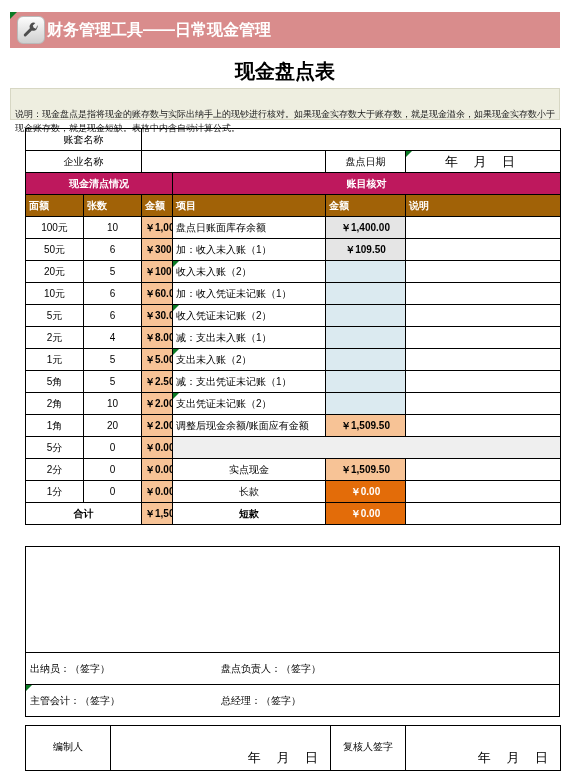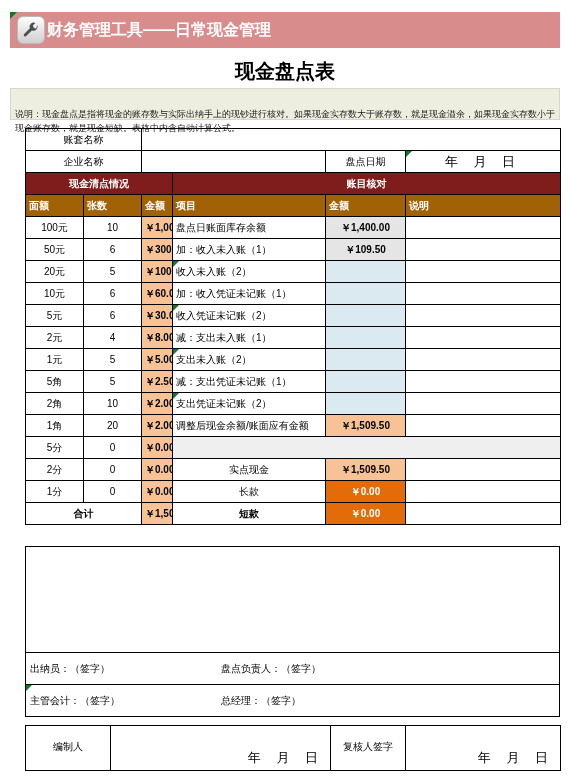--- a/index.html
+++ b/index.html
@@ -57,21 +57,21 @@
   table.sheet td {
     border:1px solid #000;
     height:22px; padding:0 3px;
     vertical-align:middle;
     white-space:nowrap; overflow:hidden;
   }
   .c { text-align:center; }
   .l { text-align:left; }
   .r { text-align:right; }
 
-  .hdr-dark { background:#7f1d1d; color:#ffffff; font-weight:bold; text-align:center; }
+  .hdr-dark { background:#be185d; color:#ffffff; font-weight:bold; text-align:center; }
   .hdr-gray { background:#a16207; color:#ffffff; font-weight:bold; text-align:left; }
   .lbl { text-align:center; font-weight:normal; }
 
   .bg-orange { background:#f7c396; font-weight:bold; }
   .bg-blue   { background:#e5e5e5; font-weight:bold;margin-top:26px; }
   .bg-blue-empty { background:#dbeaf0; }
   .bg-dorange { background:#e36c09; color:#ffffff; font-weight:bold; }
   .bg-gray   { background:#efefef; }
   .bold { font-weight:bold; }
 

